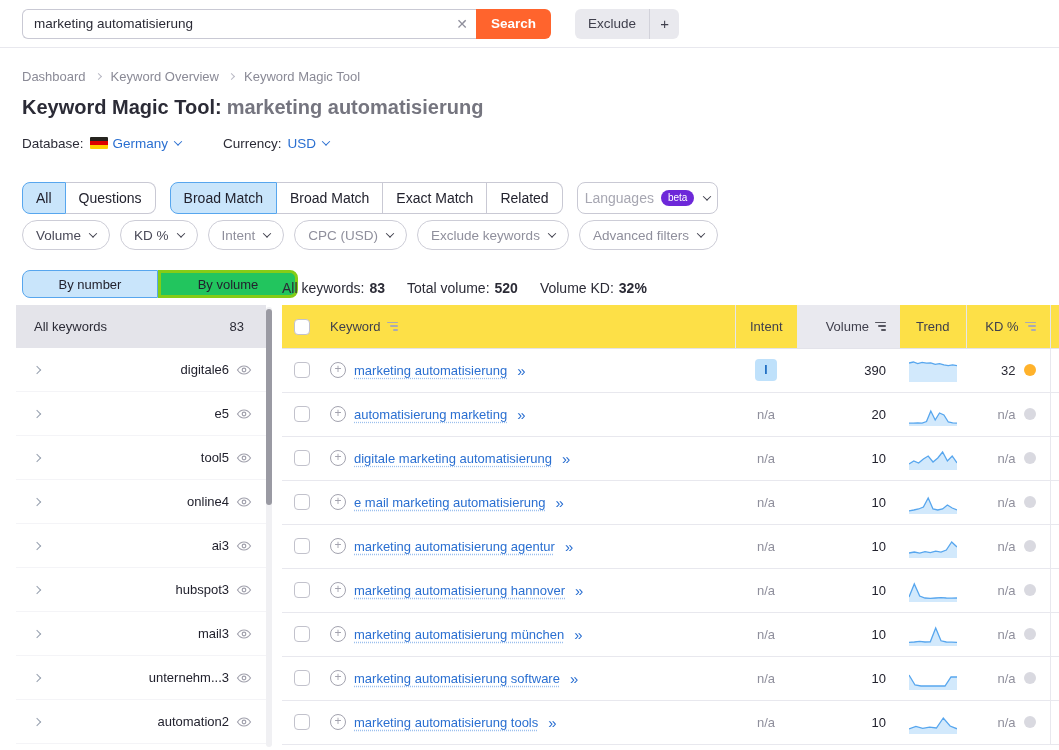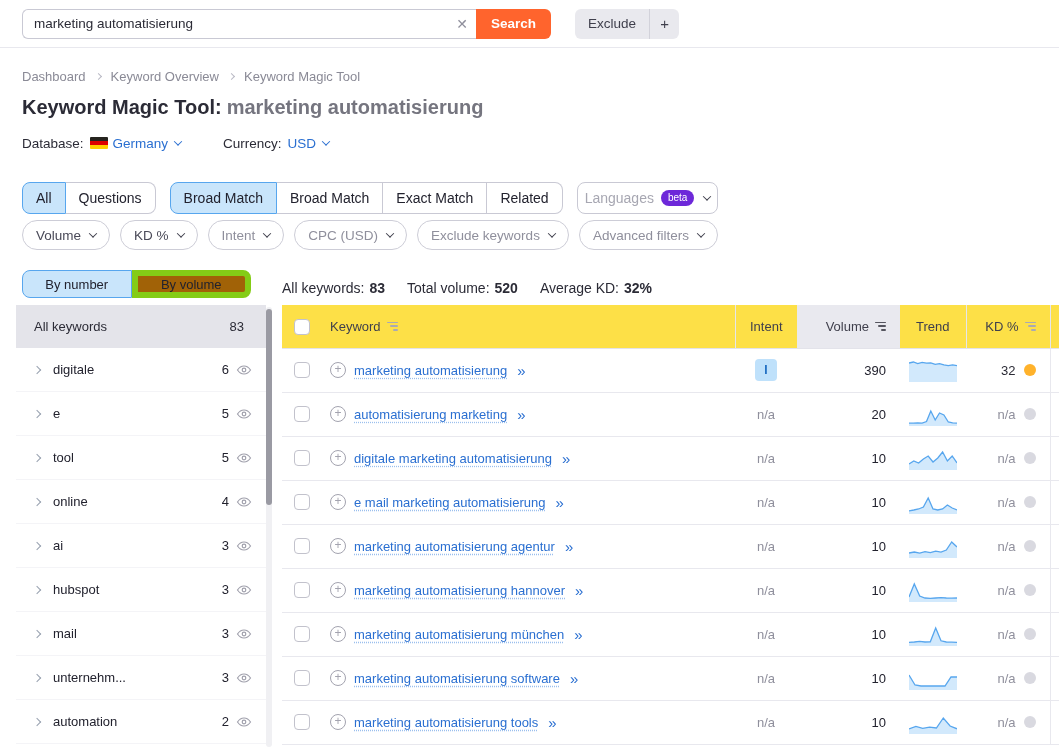--- a/index.html
+++ b/index.html
@@ -49,26 +49,26 @@
   .filters-row { margin:6px 0 0 22px; display:flex; gap:10px; height:30px; align-items:center; }
   .filter-btn { height:30px; display:flex; align-items:center; border:1px solid #cdcdd7; border-radius:15px; padding:0 13px; font-size:13.5px; background:#fff; color:#4a4a58; cursor:pointer; }
   .filter-btn.muted { color:#8f8f9c; }
   .filter-btn .chev { color:#3f3f4c; margin-left:9px; }
 
   
   .content { display:flex; margin-top:20px; align-items:flex-start; }
 
   
   .sidebar { width:250px; margin-left:16px; flex:none; }
-  .side-toggle { display:flex; margin-left:6px; height:28px; width:229px; }
-  .side-toggle .tg { flex:1; display:flex; align-items:center; justify-content:center; font-size:13px; border:6px solid #84cc16; background:#a16207; cursor:pointer; color:#22222e; }
+  .side-toggle { display:flex; margin-left:6px; height:28px; width:276px; }
+  .side-toggle .tg { flex:1; display:flex; align-items:center; justify-content:center; font-size:13px; border:3px solid #84cc16; background:#22c55e; cursor:pointer; color:#22222e; }
   .side-toggle .tg:first-child { border-radius:8px 0 0 8px; border-right-width:0; }
   .side-toggle .tg:last-child { border-radius:0 8px 8px 0; }
   .side-toggle .tg.selected { background:#c9e5fb; border:1px solid #57a6ee; }
-  .side-list { position:relative; margin-top:7px; }
+  .side-list { position:relative; margin-top:7px;text-align:right; }
   .side-head { height:43px; background:#e4e4ea; display:flex; align-items:center; justify-content:space-between; padding:0 22px 0 18px; font-size:13px; cursor:pointer; }
   .side-row { height:44px; display:flex; align-items:center; padding:0 14px 0 18px; font-size:13px; cursor:pointer; border-bottom:1px solid #f4f4f7; }
   .side-row .chev-r { width:6px; height:6px; border-right:1.7px solid #97a0af; border-bottom:1.7px solid #97a0af; transform:rotate(-45deg); margin-right:13px; flex:none; }
   .side-row .g-label { flex:1; color:#22222e; }
   .side-row .g-count { color:#22222e; margin-right:7px; }
   .scroll-track { position:absolute; top:2px; right:-6px; width:6px; height:440px; background:#f0f0f3; border-radius:3px; }
   .scroll-thumb { position:absolute; top:4px; right:-6px; width:6px; height:196px; background:#9a9aa3; border-radius:3px; cursor:pointer; }
 
   
   .main { flex:1; margin-left:16px; min-width:0; }
@@ -304,21 +304,21 @@
           </div>
         <div class="scroll-track"></div>
         <div class="scroll-thumb"></div>
       </div>
     </div>
 
     <div class="main">
       <div class="stats-row">
         <span class="stat"><span>All keywords:</span><b>83</b></span>
         <span class="stat"><span>Total volume:</span><b>520</b></span>
-        <span class="stat"><span>Average KD:</span><b>32%</b></span>
+        <span class="stat"><span>Volume KD:</span><b>32%</b></span>
       </div>
 
       <table class="kw">
         <colgroup>
           <col class="col-check">
             <col class="col-kw">
             <col class="col-intent">
           <col class="col-vol">
             <col class="col-trend">
             <col class="col-kd">

